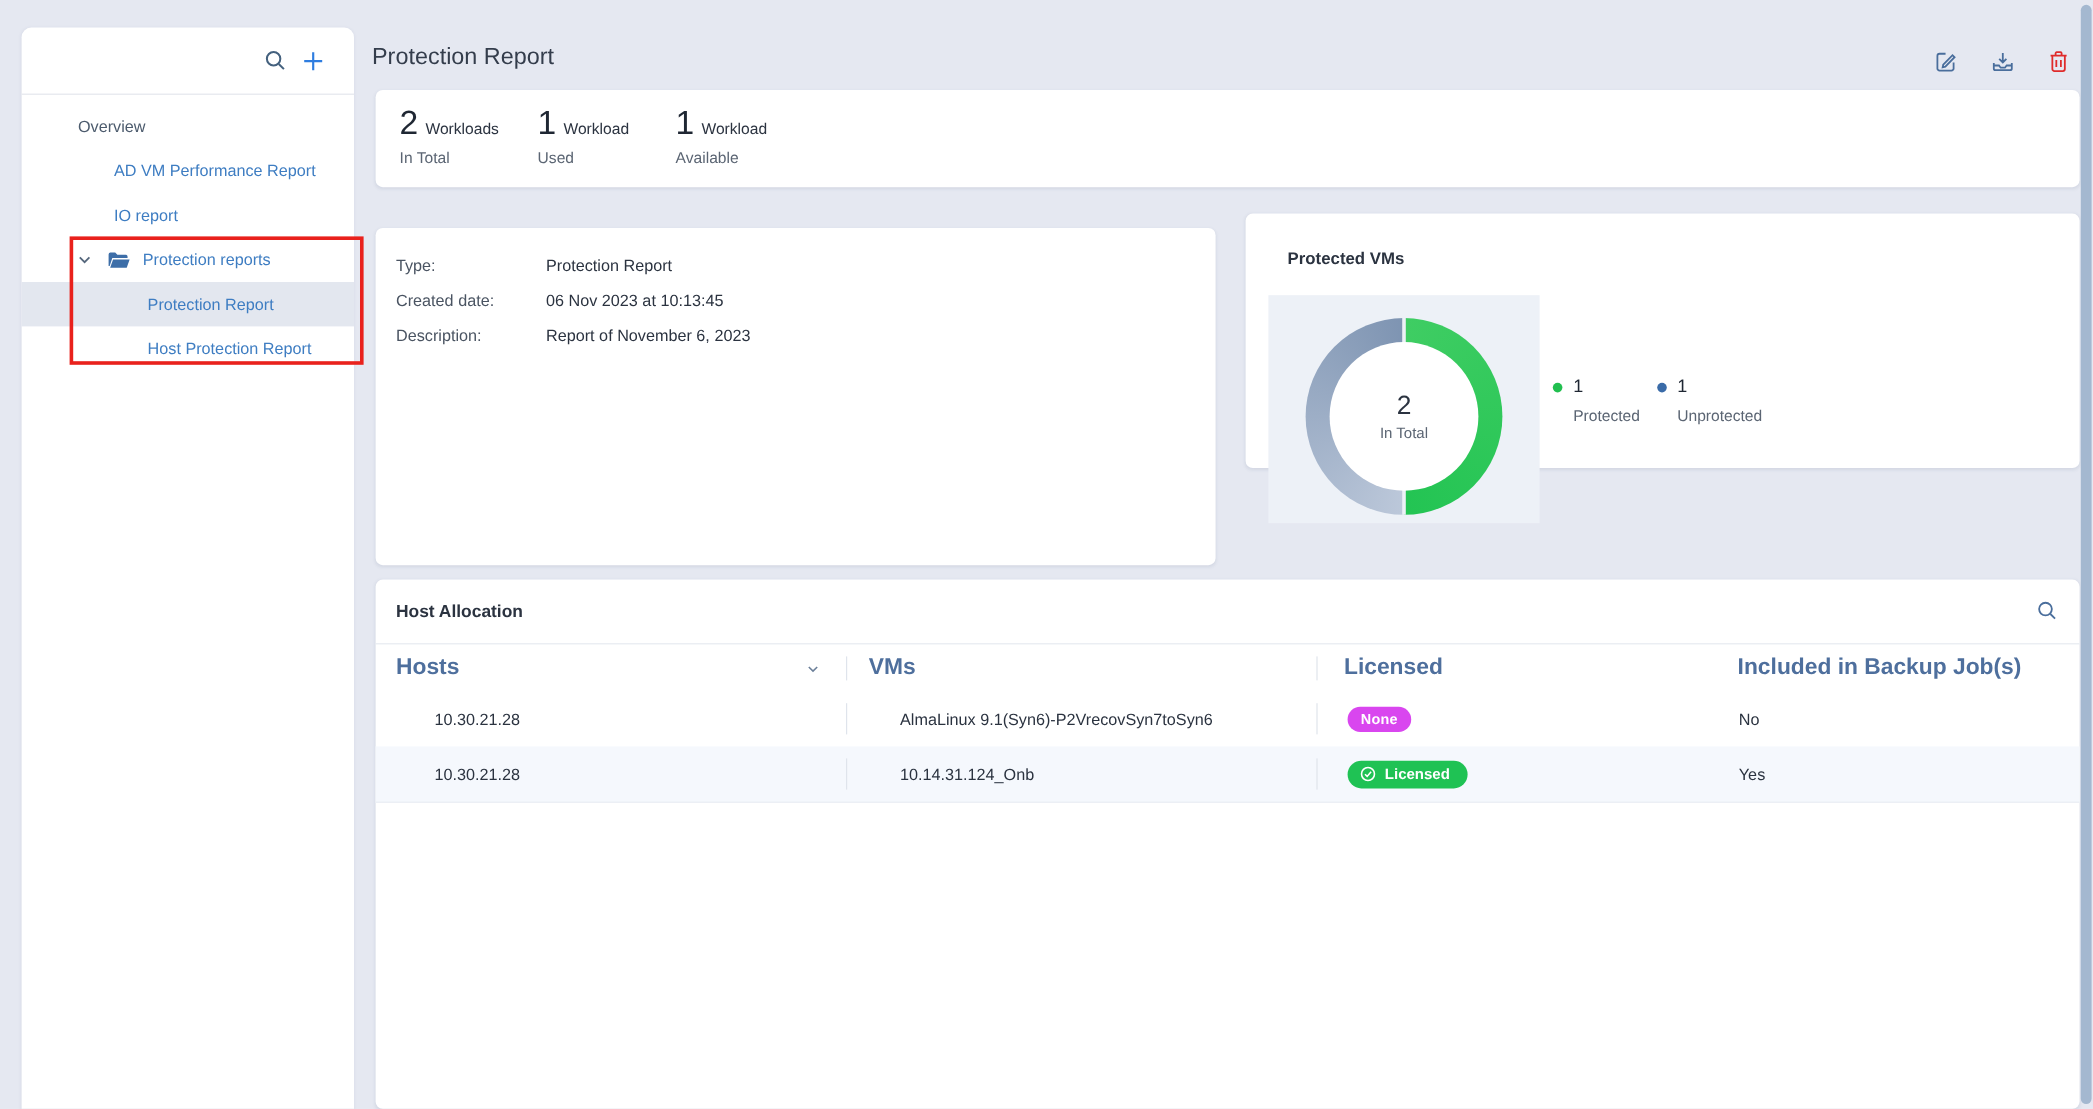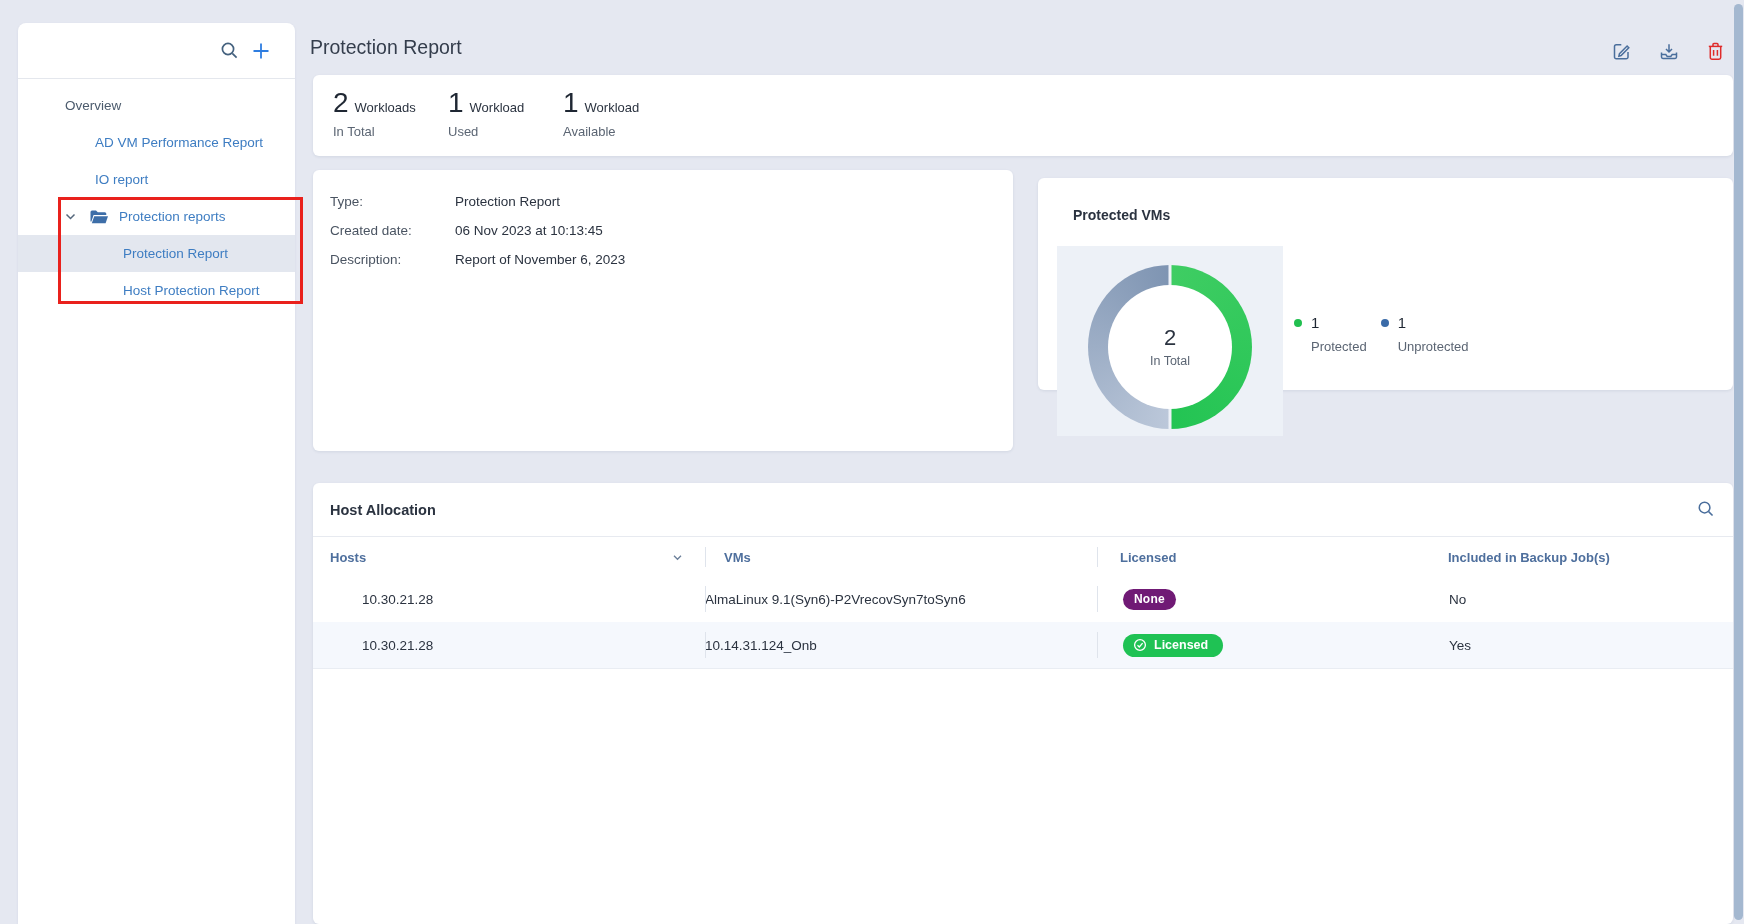--- a/index.html
+++ b/index.html
@@ -38,21 +38,21 @@
 
   
   .stats-card{position:absolute;left:313px;top:75px;width:1420px;height:81px;box-sizing:border-box;display:flex;padding:14px 0 0 20px;}
   .stat{width:115px;}
   .stat-top{display:flex;align-items:baseline;gap:6px;}
   .stat-value{font-size:28px;color:#1f2733;line-height:1;}
   .stat-unit{font-size:13px;font-weight:normal;color:#2b3340;}
   .stat-caption{font-size:13px;color:#5b6573;margin-top:7px;}
 
   
-  .info-card{position:absolute;left:313px;top:170px;width:700px;height:281px;box-sizing:border-box;padding:24px 0 0 17px;}
+  .info-card{position:absolute;left:313px;top:190px;width:700px;height:281px;box-sizing:border-box;padding:24px 0 0 17px;}
   .detail-row{display:flex;font-size:13.5px;line-height:16px;margin-bottom:13px;}
   .detail-label{width:125px;color:#4a5462;}
   .detail-value{color:#2b3340;}
 
   
   .vms-card{position:absolute;left:1038px;top:178px;width:695px;height:212px;}
   .vms-title{position:absolute;left:35px;top:29px;font-size:14px;font-weight:bold;color:#2b3340;}
   .chart-box{position:absolute;left:19px;top:68px;width:226px;height:190px;background:#edf1f7;}
   .donut{position:absolute;left:31px;top:19px;width:164px;height:164px;border-radius:50%;}
   .donut-ring{position:absolute;inset:0;border-radius:50%;}
@@ -66,38 +66,38 @@
   .legend-item{min-width:72px;}
   .legend-top{display:flex;align-items:center;gap:9px;}
   .legend-dot{width:8px;height:8px;border-radius:50%;}
   .legend-value{font-size:15px;color:#1f2733;}
   .legend-label{margin-left:17px;margin-top:8px;font-size:13px;color:#5b6573;white-space:nowrap;}
 
   
   .table-card{position:absolute;left:313px;top:483px;width:1420px;height:441px;}
   .table-title{position:absolute;left:17px;top:19px;font-size:14.5px;font-weight:bold;color:#2b3340;}
   .table-search{position:absolute;right:18px;top:17px;color:#4a6e9c;cursor:pointer;line-height:0;}
-  .thead{position:absolute;top:53px;left:0;right:0;height:40px;display:grid;grid-template-columns:392px 392px 350px 1fr;align-items:center;font-size:13px;font-weight:bold;color:#4e6f9d;border-top:1px solid #e7eaf0;}
+  .thead{position:absolute;top:53px;left:0;right:0;height:40px;display:grid;grid-template-columns:392px 392px 350px 1fr;align-items:center;font-size:19px;font-weight:bold;color:#4e6f9d;border-top:1px solid #e7eaf0;}
   .th{position:relative;height:100%;display:flex;align-items:center;}
   .th.sep::before,.td.sep::before{content:"";position:absolute;left:0;top:10px;bottom:10px;width:1px;background:#dfe4ec;}
   .th1{padding-left:17px;}
   .th2{padding-left:19px;}
   .th3{padding-left:23px;}
   .th4{padding-left:1px;}
   .sort-ic{position:absolute;right:22px;color:#6b7f99;line-height:0;cursor:pointer;}
   .tbody{position:absolute;top:93px;left:0;right:0;}
   .trow{height:46px;display:grid;grid-template-columns:392px 392px 350px 1fr;align-items:center;font-size:13.5px;color:#2b3340;}
   .trow.alt{background:#f5f8fd;}
   .trow:last-child{border-bottom:1px solid #e9edf3;}
   .td{position:relative;height:100%;display:flex;align-items:center;}
   .td-host{padding-left:49px;}
-  .td-vm{}
+  .td-vm{padding-left:45px;}
   .td-lic{padding-left:26px;}
   .td-backup{padding-left:2px;}
-  .badge-none{background:#701a75;color:#fff;font-size:12px;font-weight:bold;padding:3px 11px 4px;border-radius:11px;letter-spacing:.2px;}
+  .badge-none{background:#d946ef;color:#fff;font-size:12px;font-weight:bold;padding:3px 11px 4px;border-radius:11px;letter-spacing:.2px;}
   .badge-licensed{background:#1fc254;color:#fff;font-size:12.5px;font-weight:bold;padding:4px 15px 5px 10px;border-radius:13px;display:inline-flex;align-items:center;gap:7px;}
 
   
   .scrollbar{position:absolute;right:1px;top:4px;width:9px;height:916px;background:#a4b8d0;border-radius:5px;cursor:pointer;}
 </style>
 </head>
 <body>
 
 <div class="sidebar">
   <div class="sidebar-top">

